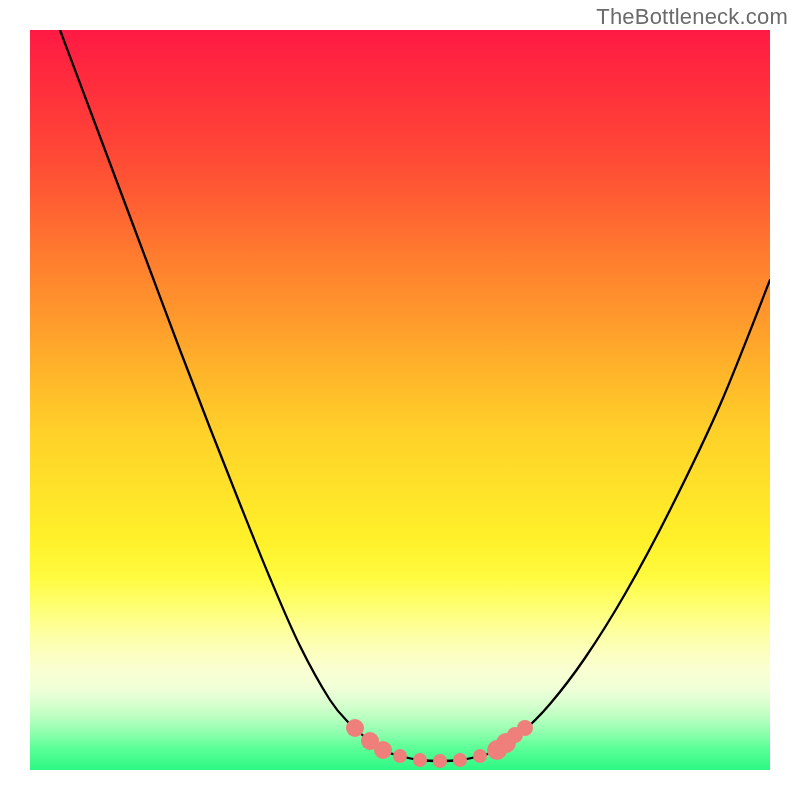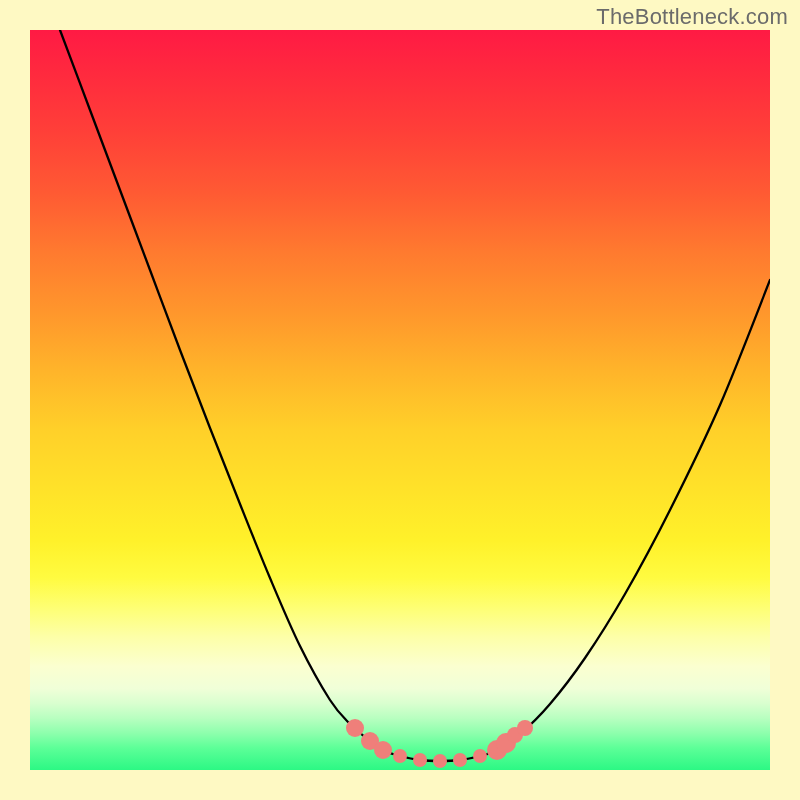--- a/index.html
+++ b/index.html
@@ -10,21 +10,21 @@
     background: #000;
     overflow: hidden;
     font-family: Arial, Helvetica, sans-serif;
   }
   .frame {
     position: absolute;
     left: 0;
     top: 0;
     width: 800px;
     height: 800px;
-    background: #fef9c3;
+    background: #ffffff;
   }
   .plot {
     position: absolute;
     left: 30px;
     top: 30px;
     width: 740px;
     height: 740px;
     overflow: hidden;
   }
   .gradient {

